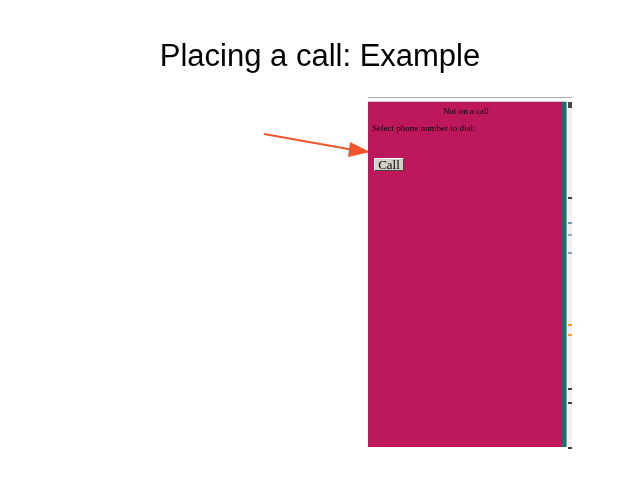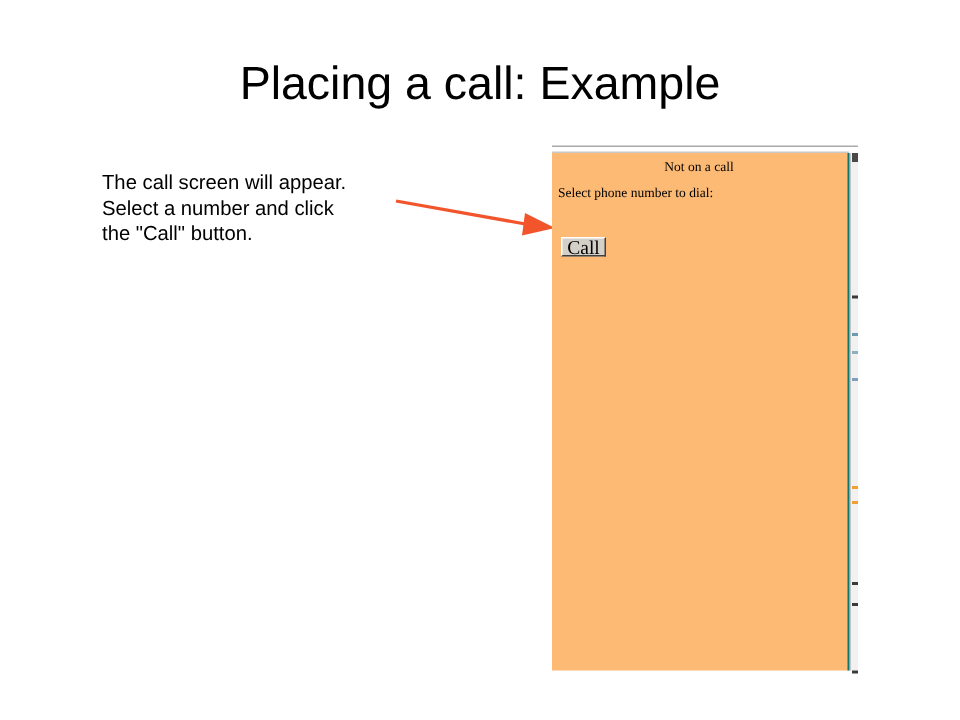--- a/index.html
+++ b/index.html
@@ -109,22 +109,22 @@
     height: 1px;
     background: #c8c8c8;
   }
 
   #panel-content {
     position: absolute;
     left: 0;
     top: 5px;
     width: 198px;
     height: 345px;
-    background: #fdba74;
-    border-right: 1px solid #0f766e;
+    background: #be185d;
+    border-right: 4px solid #0f766e;
     box-sizing: border-box;
   }
 
   .panel-status {
     position: absolute;
     left: 0;
     top: 4px;
     width: 196px;
     text-align: center;
     font-family: "Liberation Serif", serif;
@@ -238,25 +238,20 @@
     height: 2px;
   }
 </style>
 </head>
 <body>
 
 <div id="slide">
 
   <div id="slide-title">Placing a call: Example</div>
 
-  <div id="body-text">
-    <span class="line">The call screen will appear.</span>
-    <span class="line">Select a number and click</span>
-    <span class="line">the "Call" button.</span>
-  </div>
 
   <svg id="arrow-annotation" viewBox="0 0 118 38">
     <line x1="6" y1="10" x2="96" y2="26" stroke="#f2552c" stroke-width="2.2" stroke-linecap="butt"></line>
     <polygon points="92,18 112,28 90,33" fill="#f2552c"></polygon>
   </svg>
 
   <div id="panel-shadow-bottom"></div>
   <div id="panel-shadow-right"></div>
 
   <div id="screenshot-panel">

